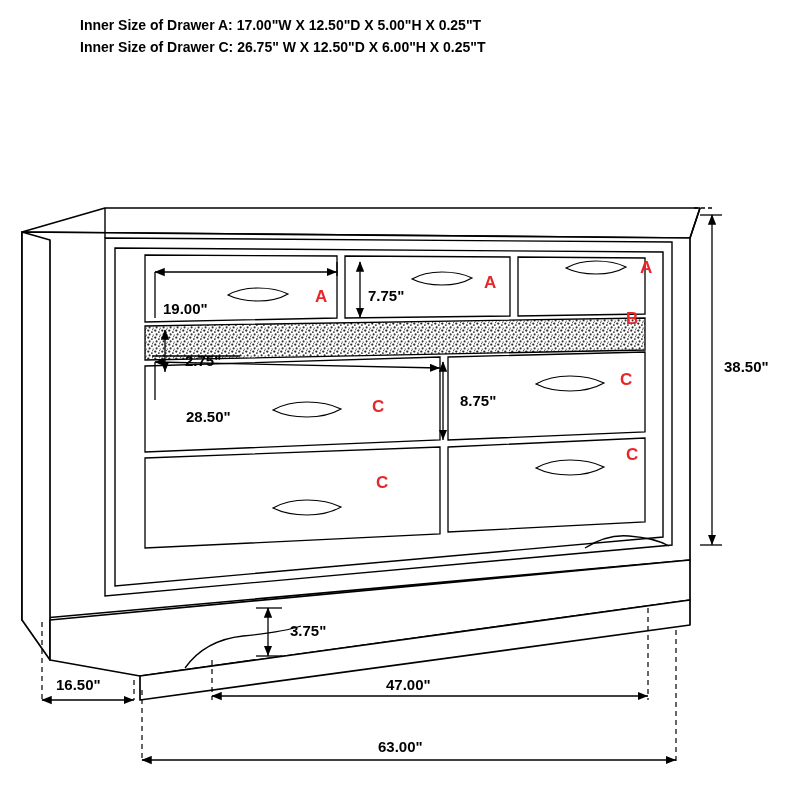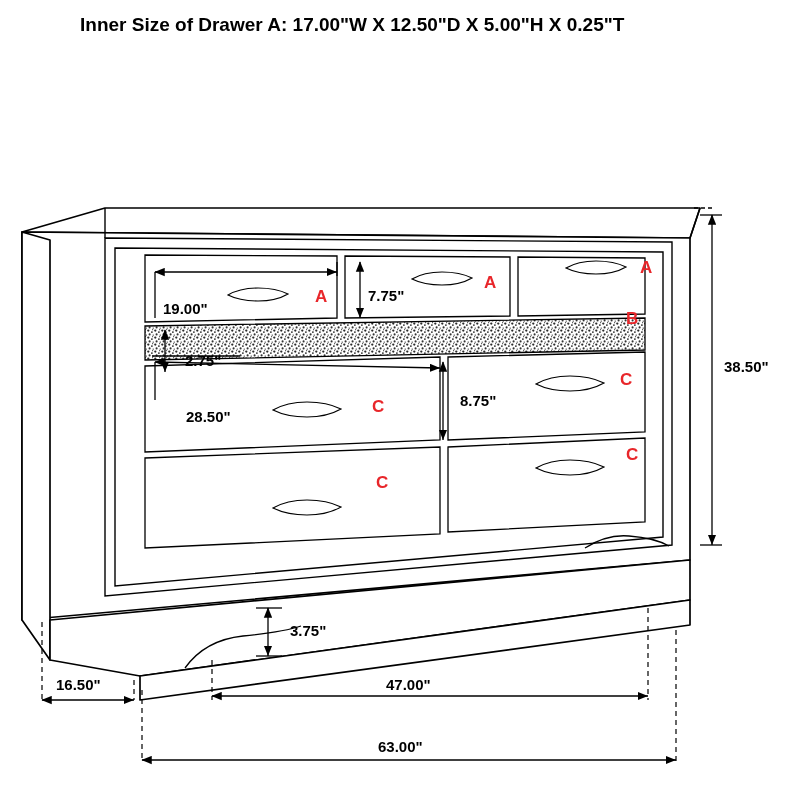--- a/index.html
+++ b/index.html
@@ -18,21 +18,21 @@
     width: 800px;
     height: 800px;
   }
   .spec-list {
     position: absolute;
     left: 80px;
     top: 14px;
     width: 700px;
   }
   .spec-line {
-    font-size: 19px;
+    font-size: 14px;
     font-weight: bold;
     color: #000;
     line-height: 22px;
     white-space: nowrap;
   }
   svg#drawing {
     position: absolute;
     left: 0;
     top: 0;
   }
@@ -49,20 +49,21 @@
     fill: #e8262a;
   }
 </style>
 </head>
 <body>
 
 <div id="stage">
 
   <div class="spec-list">
     <div class="spec-line">Inner Size of Drawer A: 17.00"W X 12.50"D X 5.00"H X 0.25"T</div>
+    <div class="spec-line">Inner Size of Drawer C: 26.75" W X 12.50"D X 6.00"H X 0.25"T</div>
   </div>
 
   <svg id="drawing" width="800" height="800" viewBox="0 0 800 800">
     <defs>
       <marker id="arrEnd" markerWidth="9" markerHeight="9" refX="8" refY="3.2" orient="auto">
         <path d="M0,0 L8,3.2 L0,6.4 z" fill="#000"></path>
       </marker>
       <marker id="arrStart" markerWidth="9" markerHeight="9" refX="0.5" refY="3.2" orient="auto">
         <path d="M8,0 L0,3.2 L8,6.4 z" fill="#000"></path>
       </marker>

